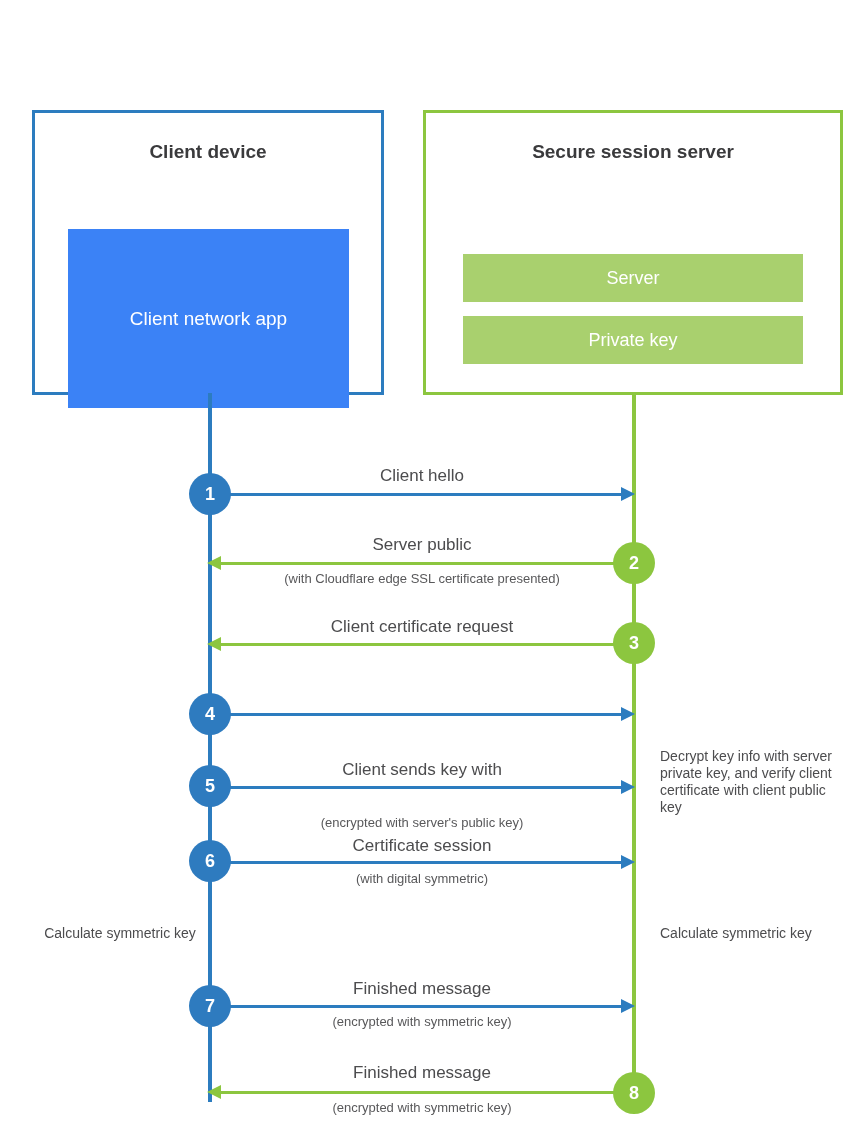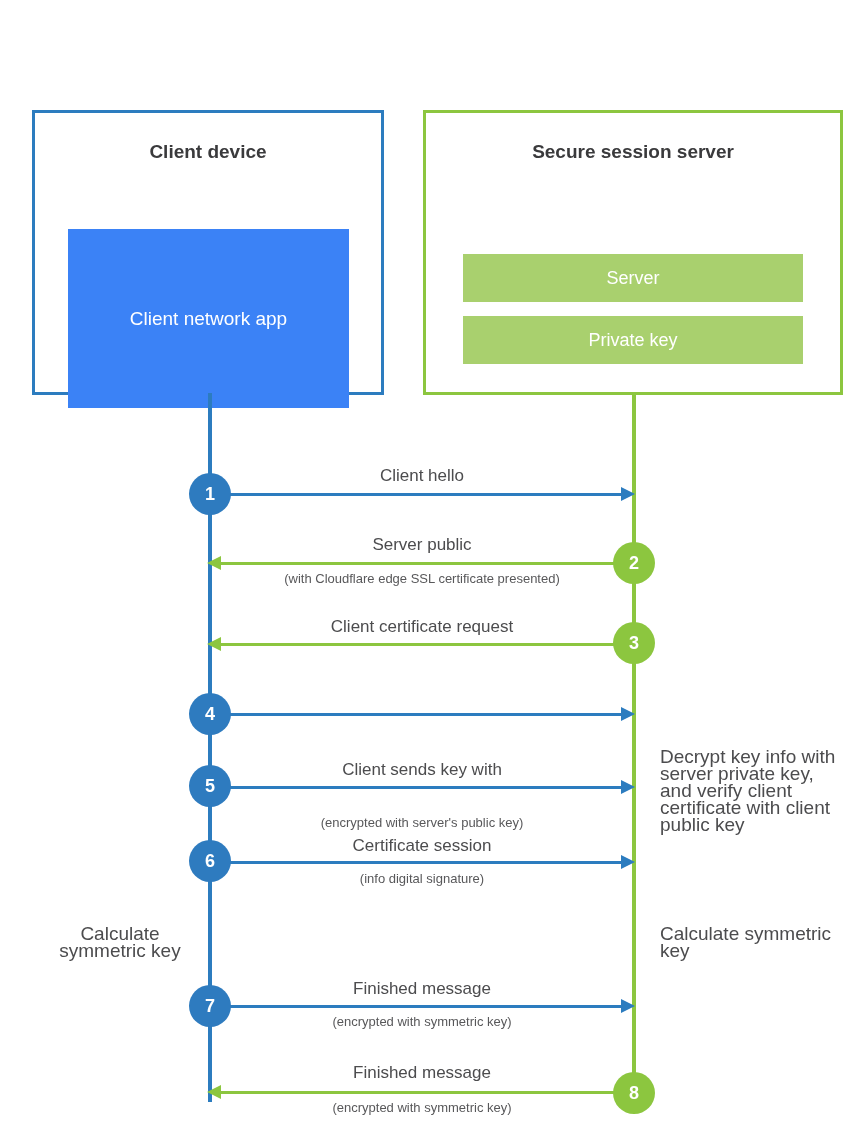--- a/index.html
+++ b/index.html
@@ -181,21 +181,21 @@
     text-align: center;
     color: #58585a;
     font-size: 13px;
     white-space: nowrap;
   }
 
   
   .side-note {
     position: absolute;
     color: #4c4c4e;
-    font-size: 19px;
+    font-size: 14px;
     line-height: 17px;
   }
   .side-note.left-note {
     left: 40px;
     width: 160px;
     text-align: center;
   }
   .side-note.right-note {
     left: 660px;
     width: 180px;
@@ -250,21 +250,21 @@
   <div class="msg-arrow to-right" style="top:786px;">
       <span class="head"></span>
     </div>
   <div class="msg-sublabel" style="left:210px; top:796px; width:424px;margin-top:19px;">(encrypted with server's public key)</div>
   <div class="step-circle blue" style="top:765px;">5</div>
 
   <div class="msg-label" style="left:210px; top:836px; width:424px;">Certificate session</div>
   <div class="msg-arrow to-right" style="top:861px;">
       <span class="head"></span>
     </div>
-  <div class="msg-sublabel" style="left:210px; top:871px; width:424px;">(info digital signature)</div>
+  <div class="msg-sublabel" style="left:210px; top:871px; width:424px;">(with digital symmetric)</div>
   <div class="step-circle blue" style="top:840px;">6</div>
 
   <div class="msg-label" style="left:210px; top:979px; width:424px;">Finished message</div>
   <div class="msg-arrow to-right" style="top:1005px;">
       <span class="head"></span>
     </div>
   <div class="msg-sublabel" style="left:210px; top:1014px; width:424px;">(encrypted with symmetric key)</div>
   <div class="step-circle blue" style="top:985px;">7</div>
 
   <div class="msg-label" style="left:210px; top:1063px; width:424px;">Finished message</div>

